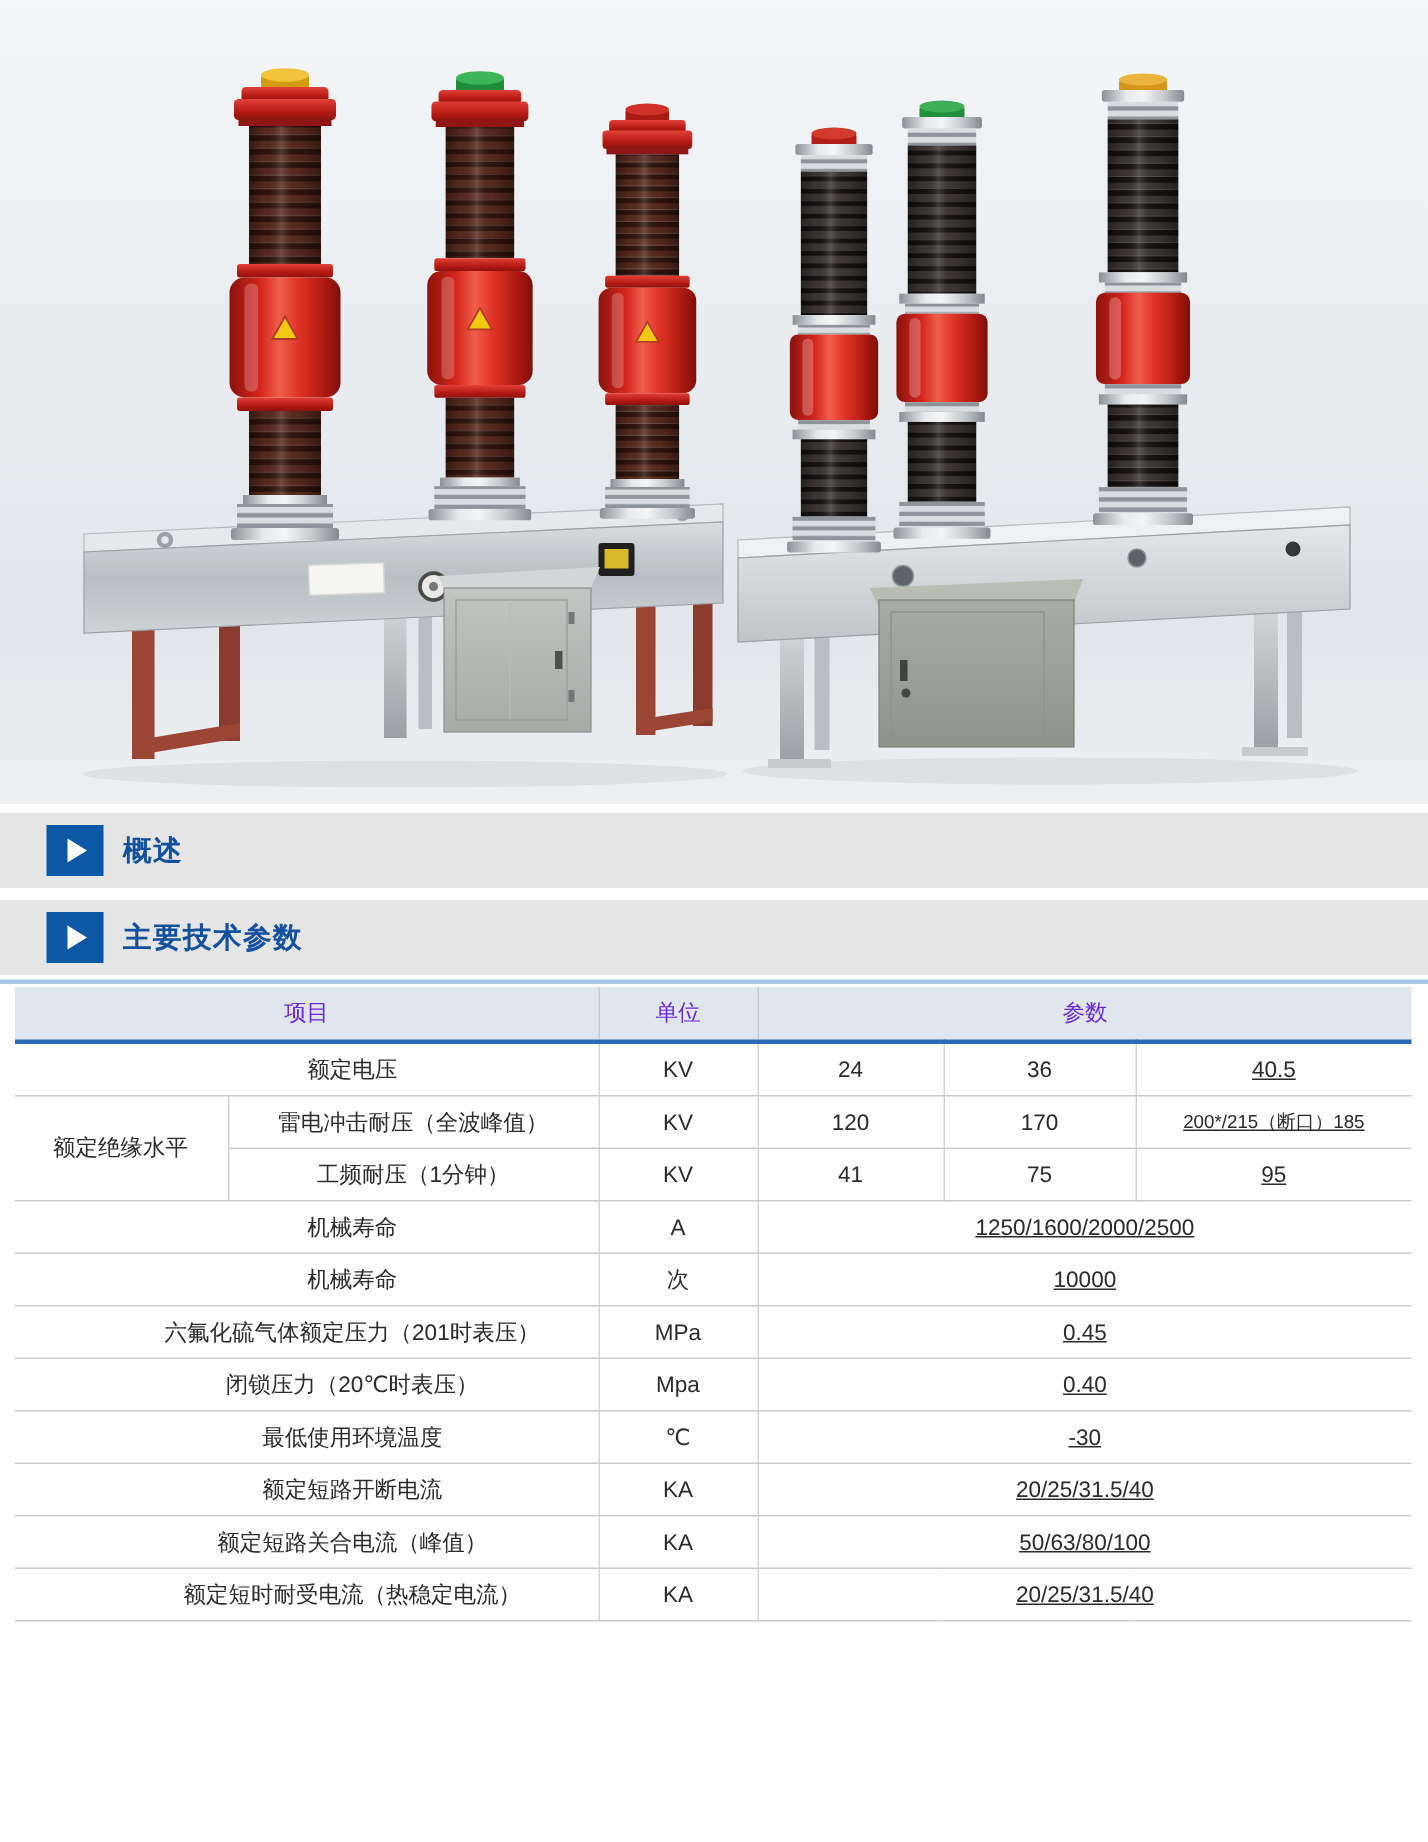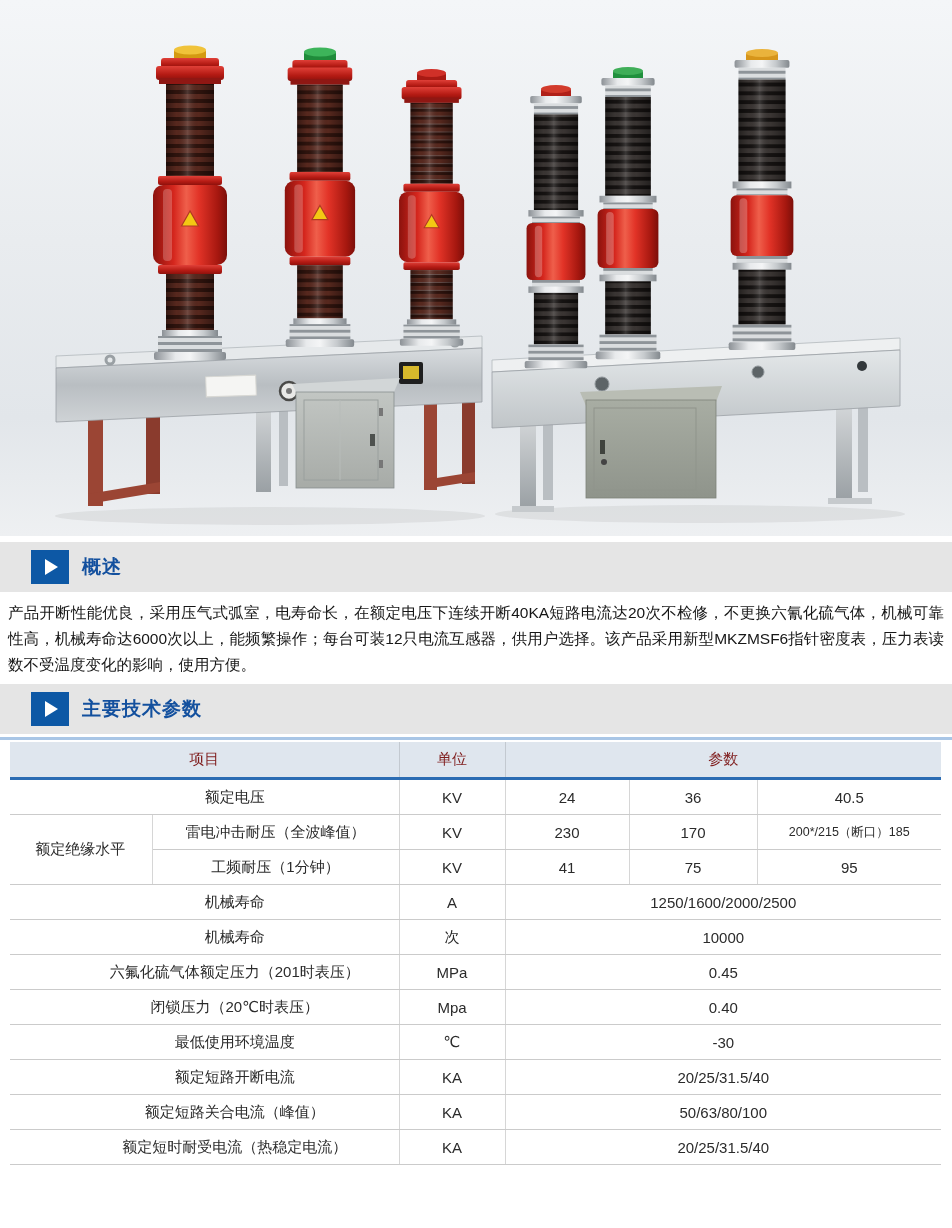--- a/index.html
+++ b/index.html
@@ -19,26 +19,26 @@
                  border-top:8px solid transparent;border-bottom:8px solid transparent;margin-left:3px;}
   .bar-title{color:#13509e;font-size:19px;font-weight:bold;margin-left:13px;letter-spacing:1px;}
   
   .overview-text{margin:8px 8px 0 8px;color:#161616;font-size:15.5px;line-height:26px;text-align:justify;}
   .overview-text p{margin:0;}
   
   .blue-sep{height:3px;background:#a9c6e6;margin-top:3px;}
   
   table.specs{width:931px;margin:2px 11px 0 10px;border-collapse:collapse;table-layout:fixed;
               color:#2b2b2b;font-size:15px;}
-  table.specs th{height:33px;background:#dfe6ee;font-weight:normal;color:#7f1d1d;
+  table.specs th{height:33px;background:#dfe6ee;font-weight:normal;color:#6d28d9;
                  border-bottom:3px solid #2b6cb3;border-right:1px solid #c3c9d0;}
   table.specs th:last-child{border-right:none;}
   table.specs td{height:32px;text-align:center;vertical-align:middle;
                  border-bottom:1px solid #cbcbcb;border-right:1px solid #d6d6d6;}
-  table.specs td:last-child{border-right:none;}
+  table.specs td:last-child{border-right:none;text-decoration:underline;}
   td.item{text-align:left;padding-left:62px;}
   td.group{text-align:center;padding-left:0;}
   td.small{font-size:12.5px;}
 </style>
 </head>
 <body>
 
 <div class="photo">
 <svg viewBox="0 0 952 536" xmlns="http://www.w3.org/2000/svg">
   <defs>
@@ -240,21 +240,20 @@
 </div>
 
 <div class="section-bar">
   <div class="bar-icon">
       <div class="tri"></div>
     </div>
   <div class="bar-title">概述</div>
 </div>
 
 <div class="overview-text">
-  <p>产品开断性能优良，采用压气式弧室，电寿命长，在额定电压下连续开断40KA短路电流达20次不检修，不更换六氰化硫气体，机械可靠性高，机械寿命达6000次以上，能频繁操作；每台可装12只电流互感器，供用户选择。该产品采用新型MKZMSF6指针密度表，压力表读数不受温度变化的影响，使用方便。</p>
 </div>
 
 <div class="section-bar">
   <div class="bar-icon">
       <div class="tri"></div>
     </div>
   <div class="bar-title">主要技术参数</div>
 </div>
 <div class="blue-sep"></div>
 
@@ -279,21 +278,21 @@
       <td colspan="2" class="item">额定电压</td>
       <td>KV</td>
       <td>24</td>
       <td>36</td>
       <td>40.5</td>
     </tr>
     <tr>
       <td rowspan="2" class="group">额定绝缘水平</td>
       <td>雷电冲击耐压（全波峰值）</td>
       <td>KV</td>
-      <td>230</td>
+      <td>120</td>
       <td>170</td>
       <td class="small">200*/215（断口）185</td>
     </tr>
     <tr>
       <td>工频耐压（1分钟）</td>
       <td>KV</td>
       <td>41</td>
       <td>75</td>
       <td>95</td>
     </tr>

